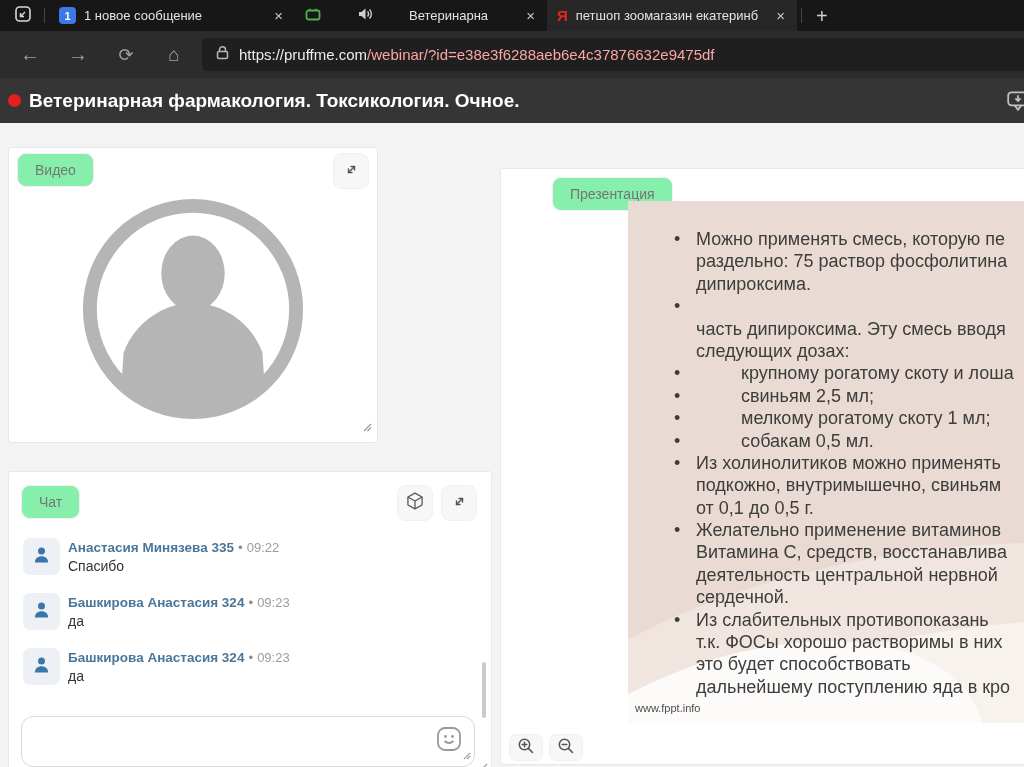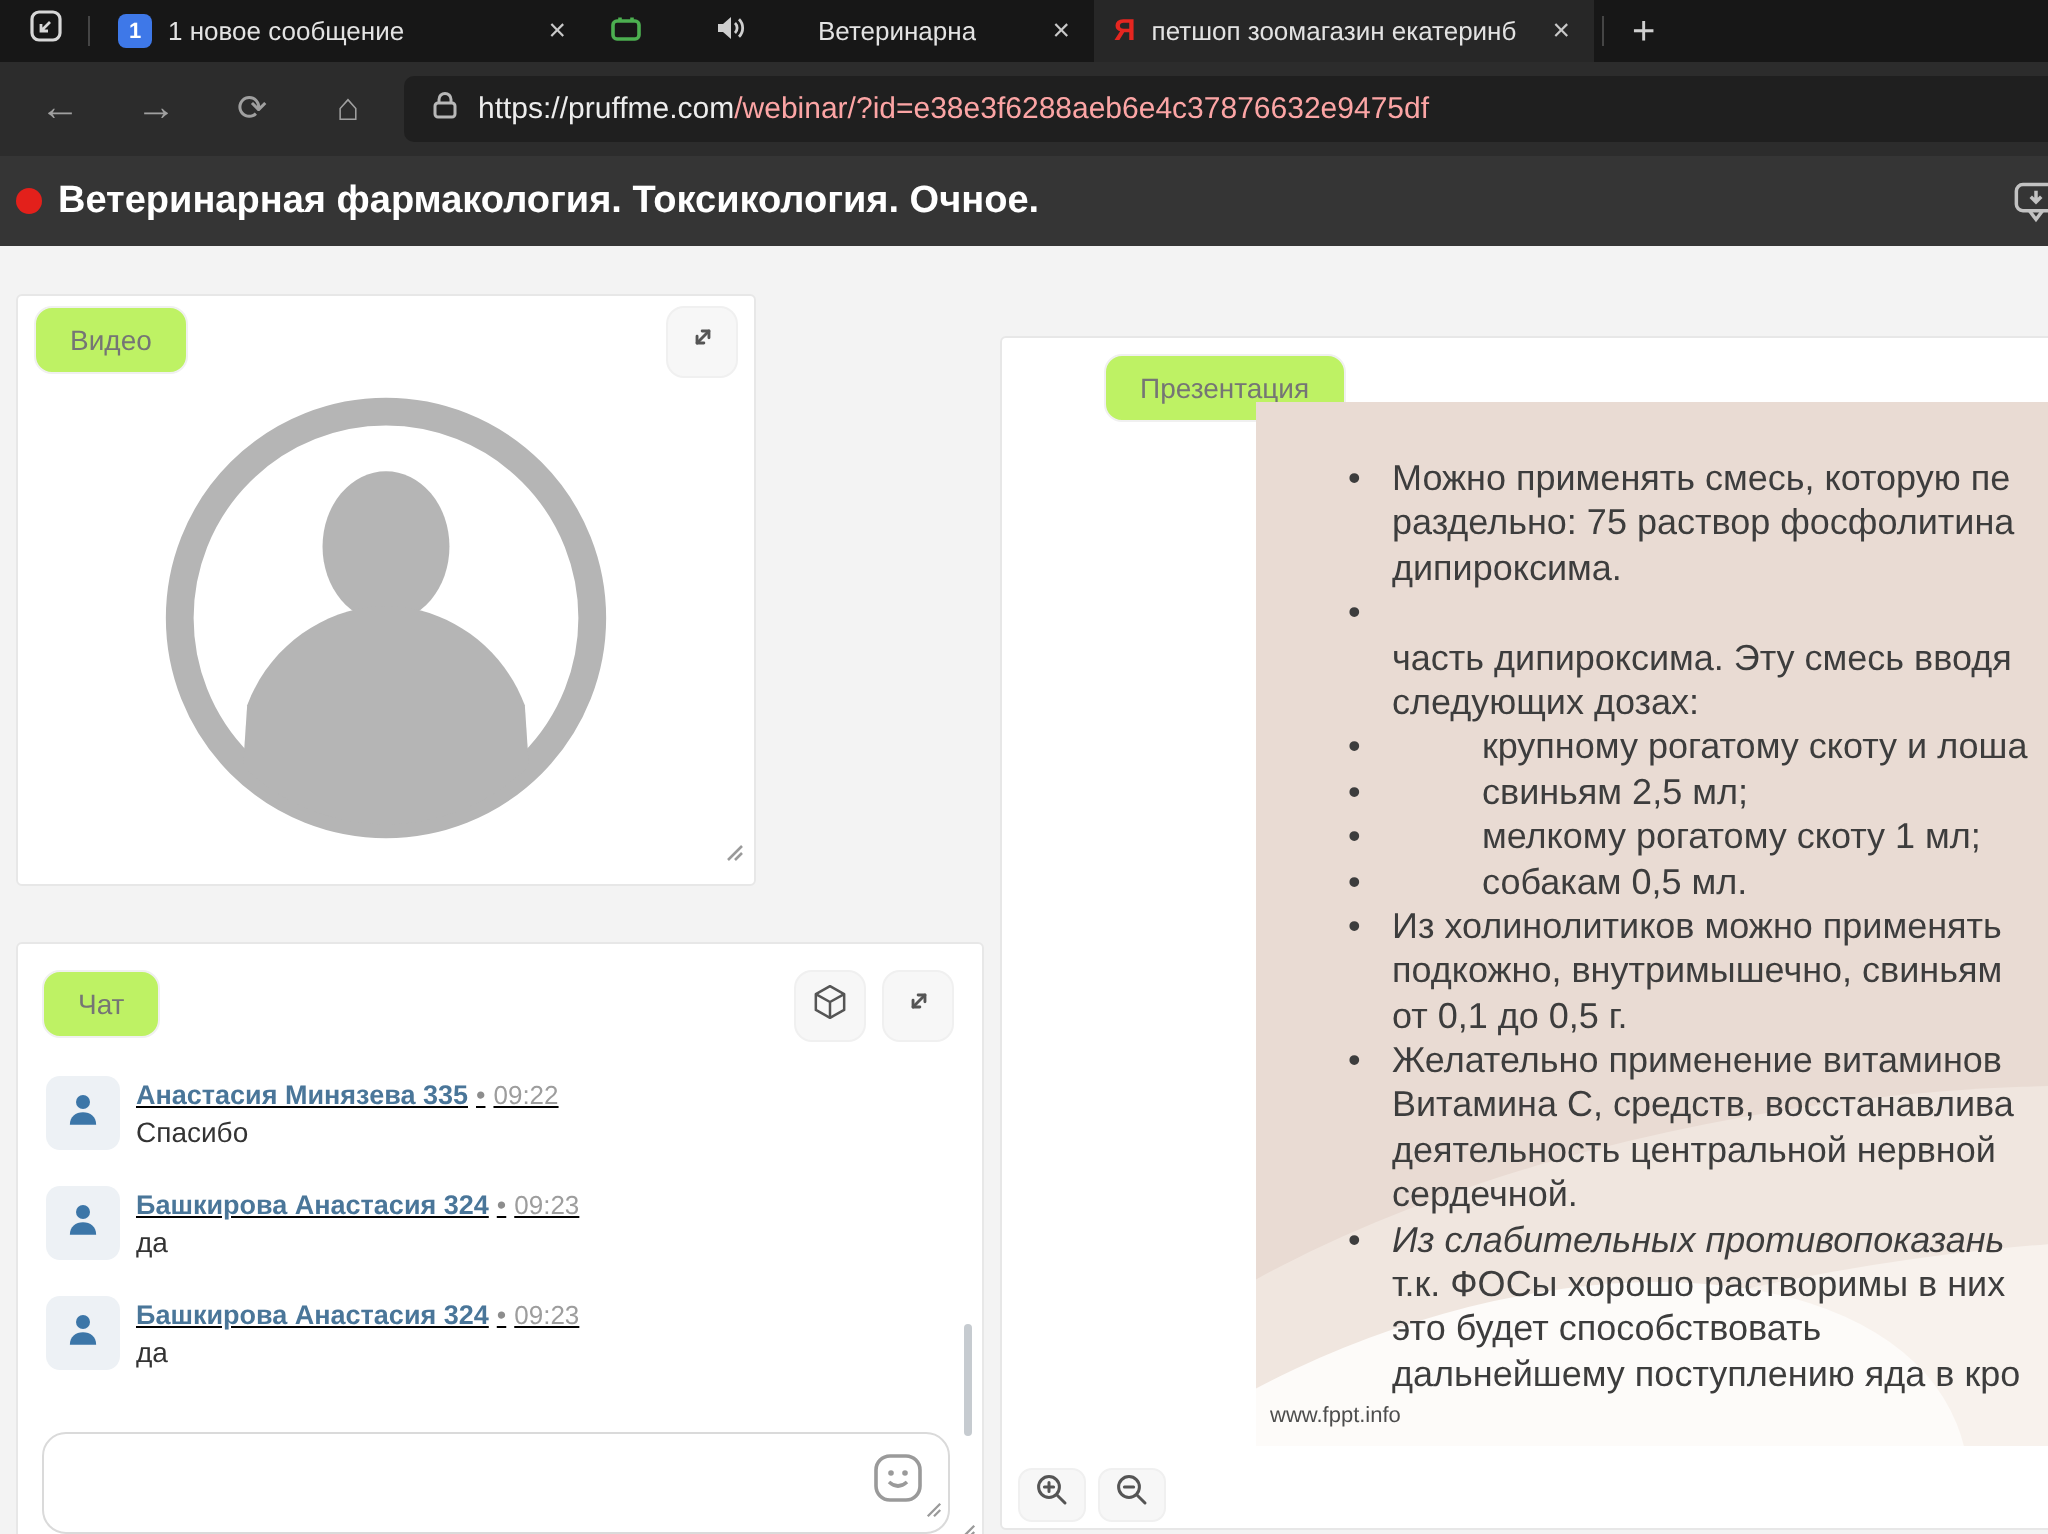--- a/index.html
+++ b/index.html
@@ -35,53 +35,53 @@
   .wtitle{color:#ffffff;font-weight:bold;font-size:19px;margin-left:8px;white-space:nowrap;}
   .tb-icon{position:absolute;right:-6px;top:11px;}
 
   
   .content{position:absolute;left:0;top:123px;width:100%;height:644px;background:#f3f3f3;}
   .card{position:absolute;background:#fff;border:1px solid #e7e7e7;border-radius:3px;box-sizing:border-box;}
   #video-card{left:8px;top:24px;width:370px;height:296px;}
   #chat-card{left:8px;top:348px;width:484px;height:307px;}
   #pres-card{left:500px;top:45px;width:535px;height:597px;}
 
-  .chip{position:absolute;background:#bef264;border:1px solid #f0f0f0;border-radius:9px;color:#757575;font-size:14px;padding:9px 17px;line-height:1;}
+  .chip{position:absolute;background:#86efac;border:1px solid #f0f0f0;border-radius:9px;color:#757575;font-size:14px;padding:9px 17px;line-height:1;}
   .iconchip{position:absolute;width:36px;height:36px;background:#f7f7f7;border:1px solid #f0f0f0;border-radius:9px;display:flex;align-items:center;justify-content:center;box-sizing:border-box;}
 
   
   .avatar-wrap{position:absolute;left:50%;top:42px;transform:translateX(-50%);}
   .handle{position:absolute;}
 
   
   .msgs{position:absolute;left:14px;top:66px;right:12px;height:182px;overflow:hidden;}
   .msg{display:flex;gap:8px;margin-bottom:17px;}
   .mavatar{width:37px;height:37px;border-radius:7px;background:#edf1f5;display:flex;align-items:center;justify-content:center;flex:0 0 auto;}
   .mbody{padding-top:1px;}
-  .mhead{font-size:13.5px;line-height:17px;text-decoration:underline;}
+  .mhead{font-size:13.5px;line-height:17px;}
   .mname{color:#4a7699;font-weight:bold;}
   .msep{color:#8d8d8d;margin:0 4px;}
   .mtime{color:#9d9d9d;font-size:13px;}
   .mtext{font-size:14px;color:#333;line-height:20px;}
   .chat-scroll{position:absolute;right:5px;top:190px;width:4px;height:56px;border-radius:2px;background:#c6cbd0;}
   .chat-input{position:absolute;left:12px;right:16px;bottom:10px;height:49px;border:1px solid #dadada;border-radius:12px;background:#fff;}
   .chat-input .field{position:absolute;left:12px;top:6px;right:50px;bottom:6px;border:none;outline:none;resize:none;font-family:inherit;font-size:14px;background:transparent;}
   .emoji-btn{position:absolute;right:12px;top:11px;width:26px;height:26px;display:flex;align-items:center;justify-content:center;}
 
   
   .slide{position:absolute;left:127px;top:32px;width:700px;height:522px;background:#e9dbd3;overflow:hidden;}
   .sw{position:absolute;border-radius:50%;}
   .sw1{bottom:-160px;left:-120px;width:820px;height:330px;background:#f0e6df;transform:rotate(-9deg);}
   .sw2{bottom:-215px;left:-70px;width:840px;height:310px;background:#f8f2ed;transform:rotate(-8deg);}
   .sw3{bottom:-240px;left:-170px;width:540px;height:300px;background:#fdfbf9;transform:rotate(-22deg);}
   .slide-lines{position:relative;z-index:2;padding-top:27px;}
   .sl{position:relative;height:22.4px;line-height:22.4px;font-size:18px;color:#3d3d3d;white-space:nowrap;padding-left:68px;box-sizing:border-box;}
   .sl .mk{position:absolute;left:46px;top:0;}
   .sl.b1{padding-left:113px;}
-  .sl.it .tx{font-style:italic;}
+  .sl.it .tx{}
   .slide-footer{position:absolute;z-index:3;left:7px;bottom:9px;font-size:11px;font-weight:normal;color:#4d4d4d;}
   .zoombtn{position:absolute;width:34px;height:27px;background:#f7f7f7;border:1px solid #f0f0f0;border-radius:7px;display:flex;align-items:center;justify-content:center;box-sizing:border-box;}
   #zoom-in{left:8px;bottom:3px;}
   #zoom-out{left:48px;bottom:3px;}
 </style>
 </head>
 <body>
 
 <div class="screen">
 

